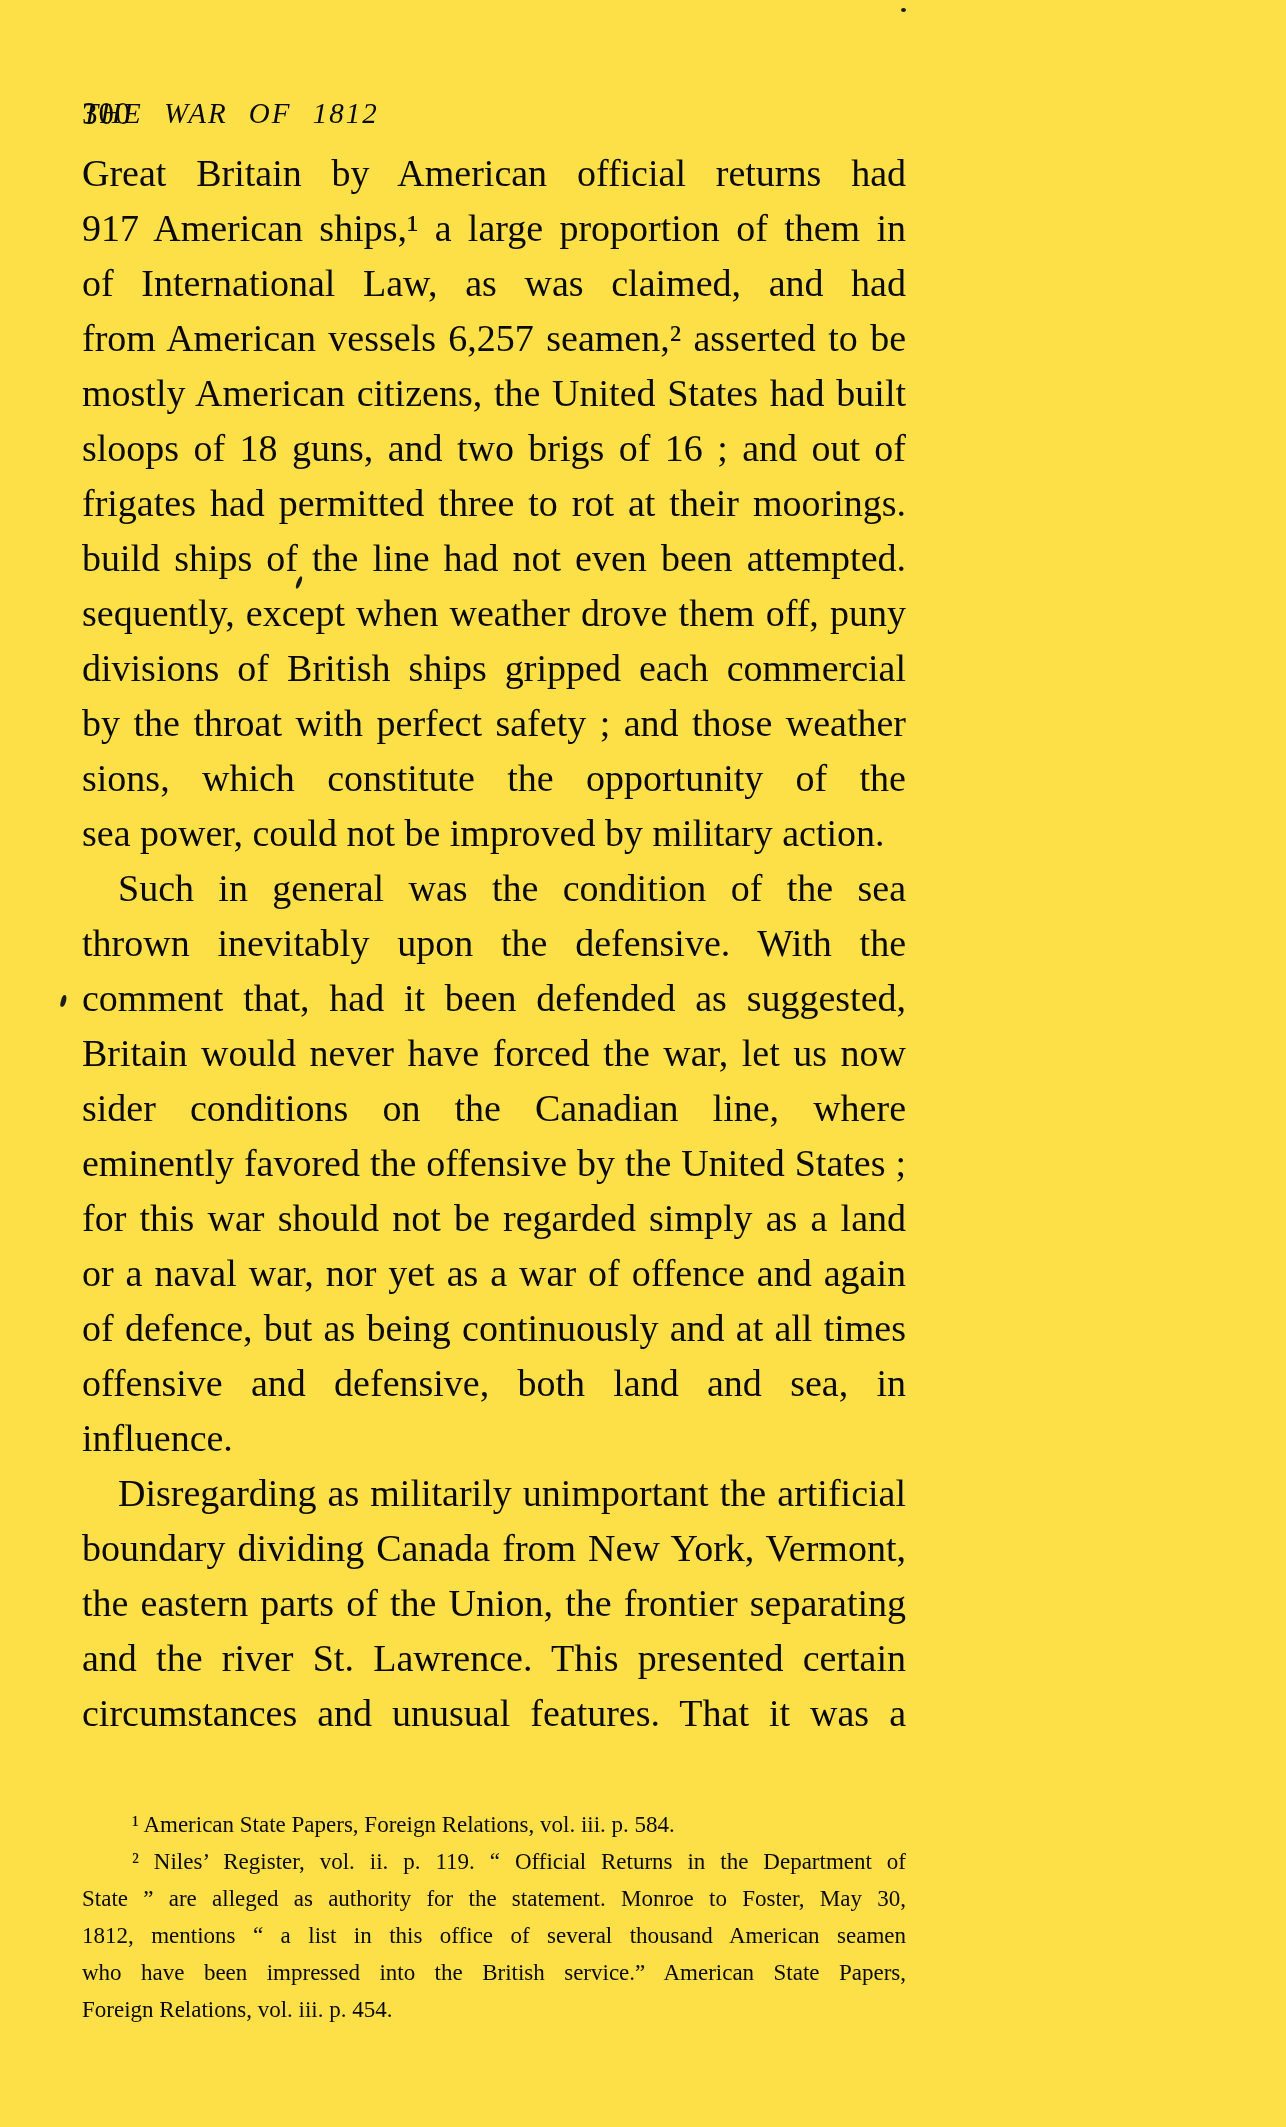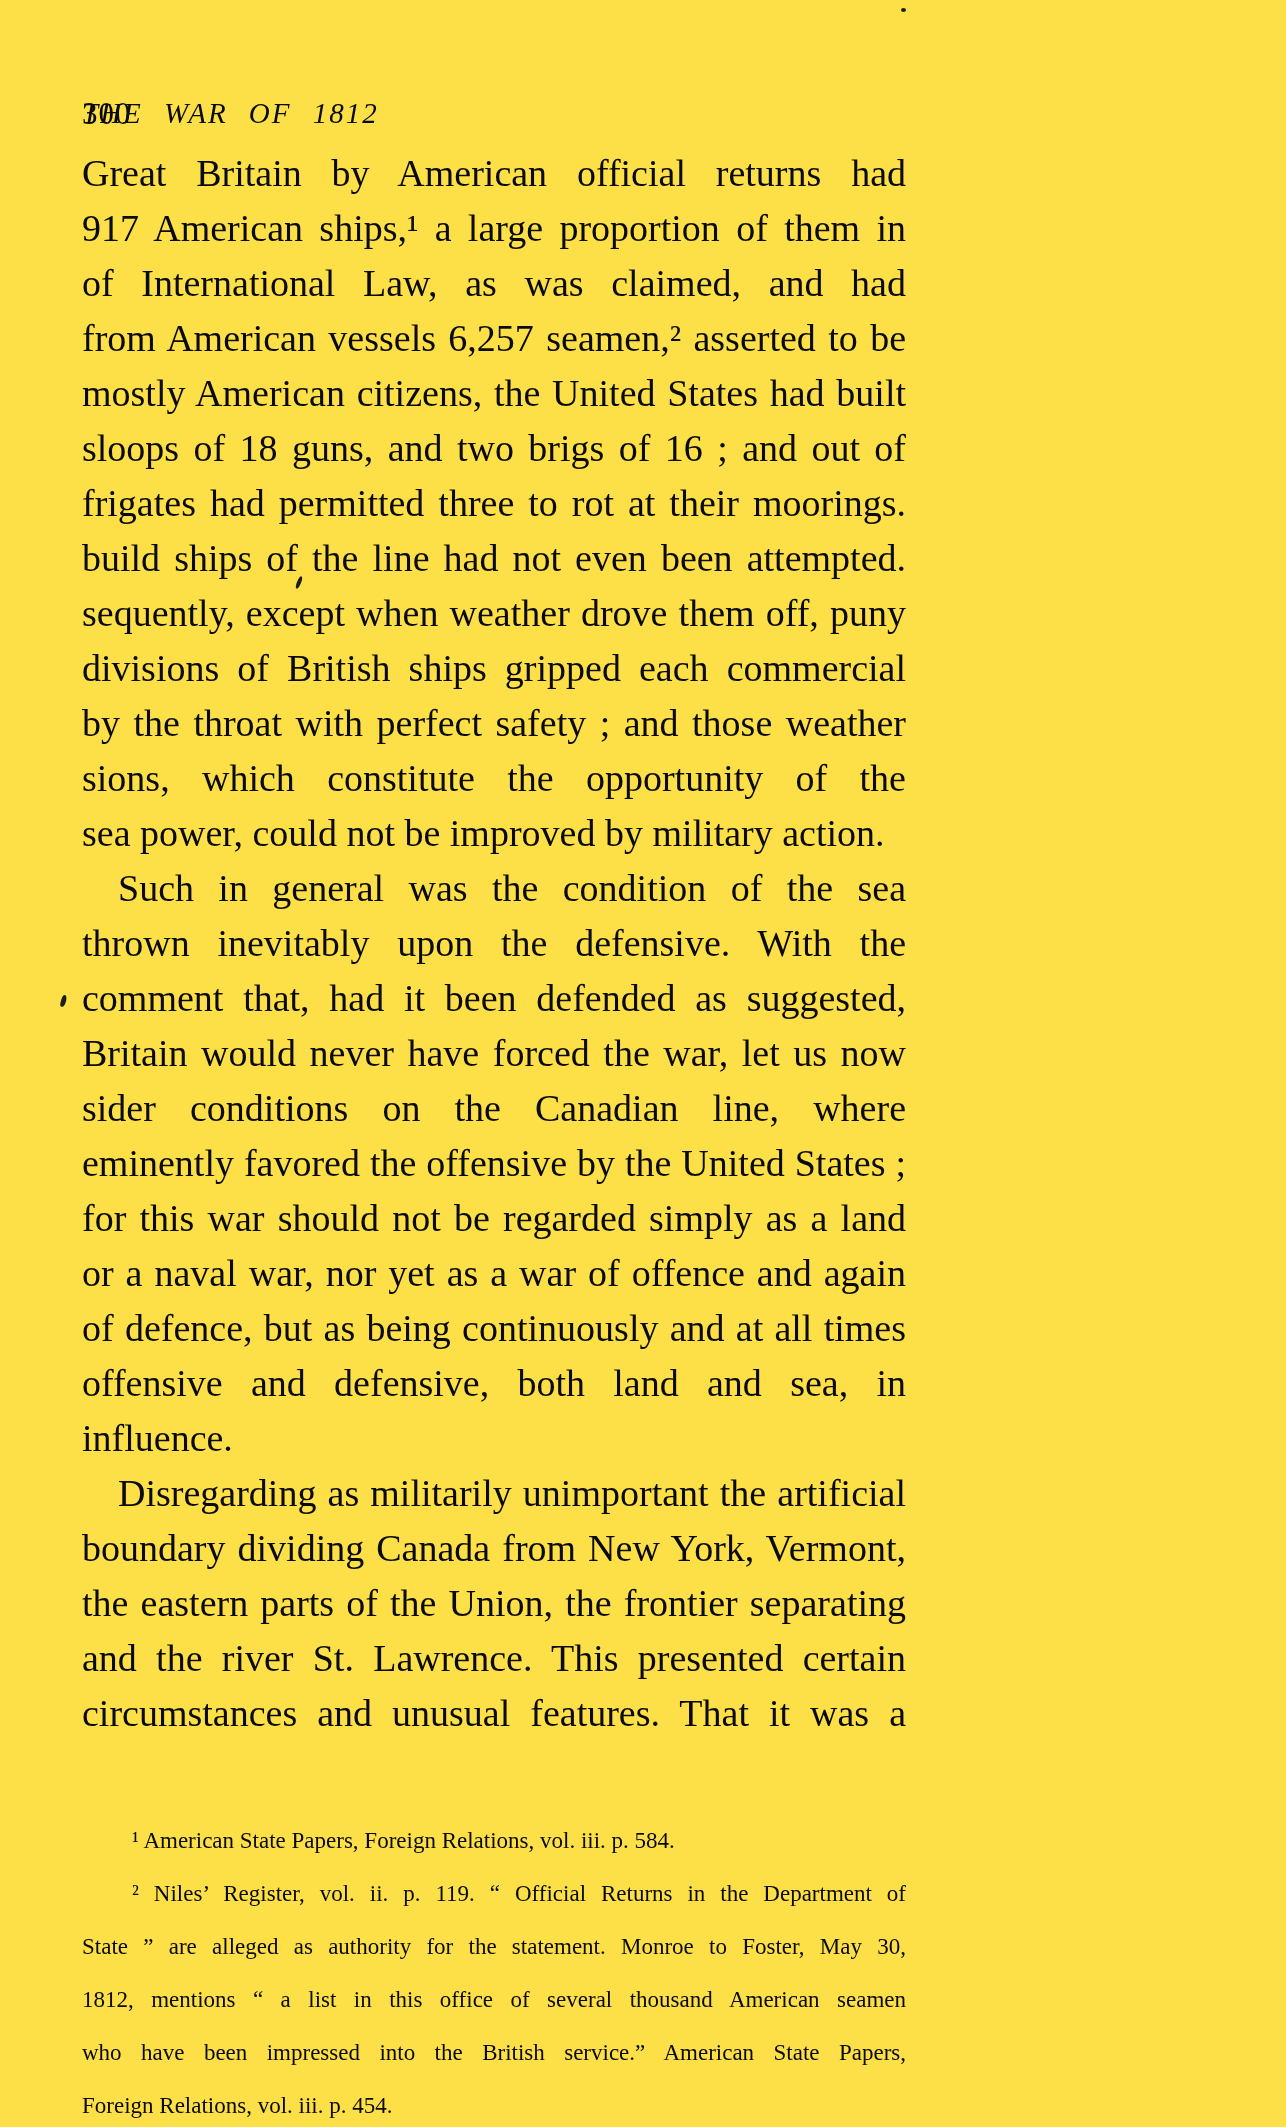--- a/index.html
+++ b/index.html
@@ -39,21 +39,21 @@
     font-size: 38px;
   }
   .text-block .line { line-height: 55px; height: 55px; }
   .footnotes {
     position: absolute;
     left: 82px;
     top: 1806px;
     width: 824px;
     font-size: 23px;
   }
-  .footnotes .line { line-height: 37px; height: 37px; margin-top: 16px; }
+  .footnotes .line { line-height: 37px; height: 37px; }
   .line {
     text-align: justify;
     text-align-last: justify;
     overflow: hidden;
     white-space: normal;
     hyphens: none;
   }
   .line.endline { text-align-last: left; }
   .text-block .line.indent { text-indent: 36px; }
   .footnotes .line.indent { text-indent: 50px; }

